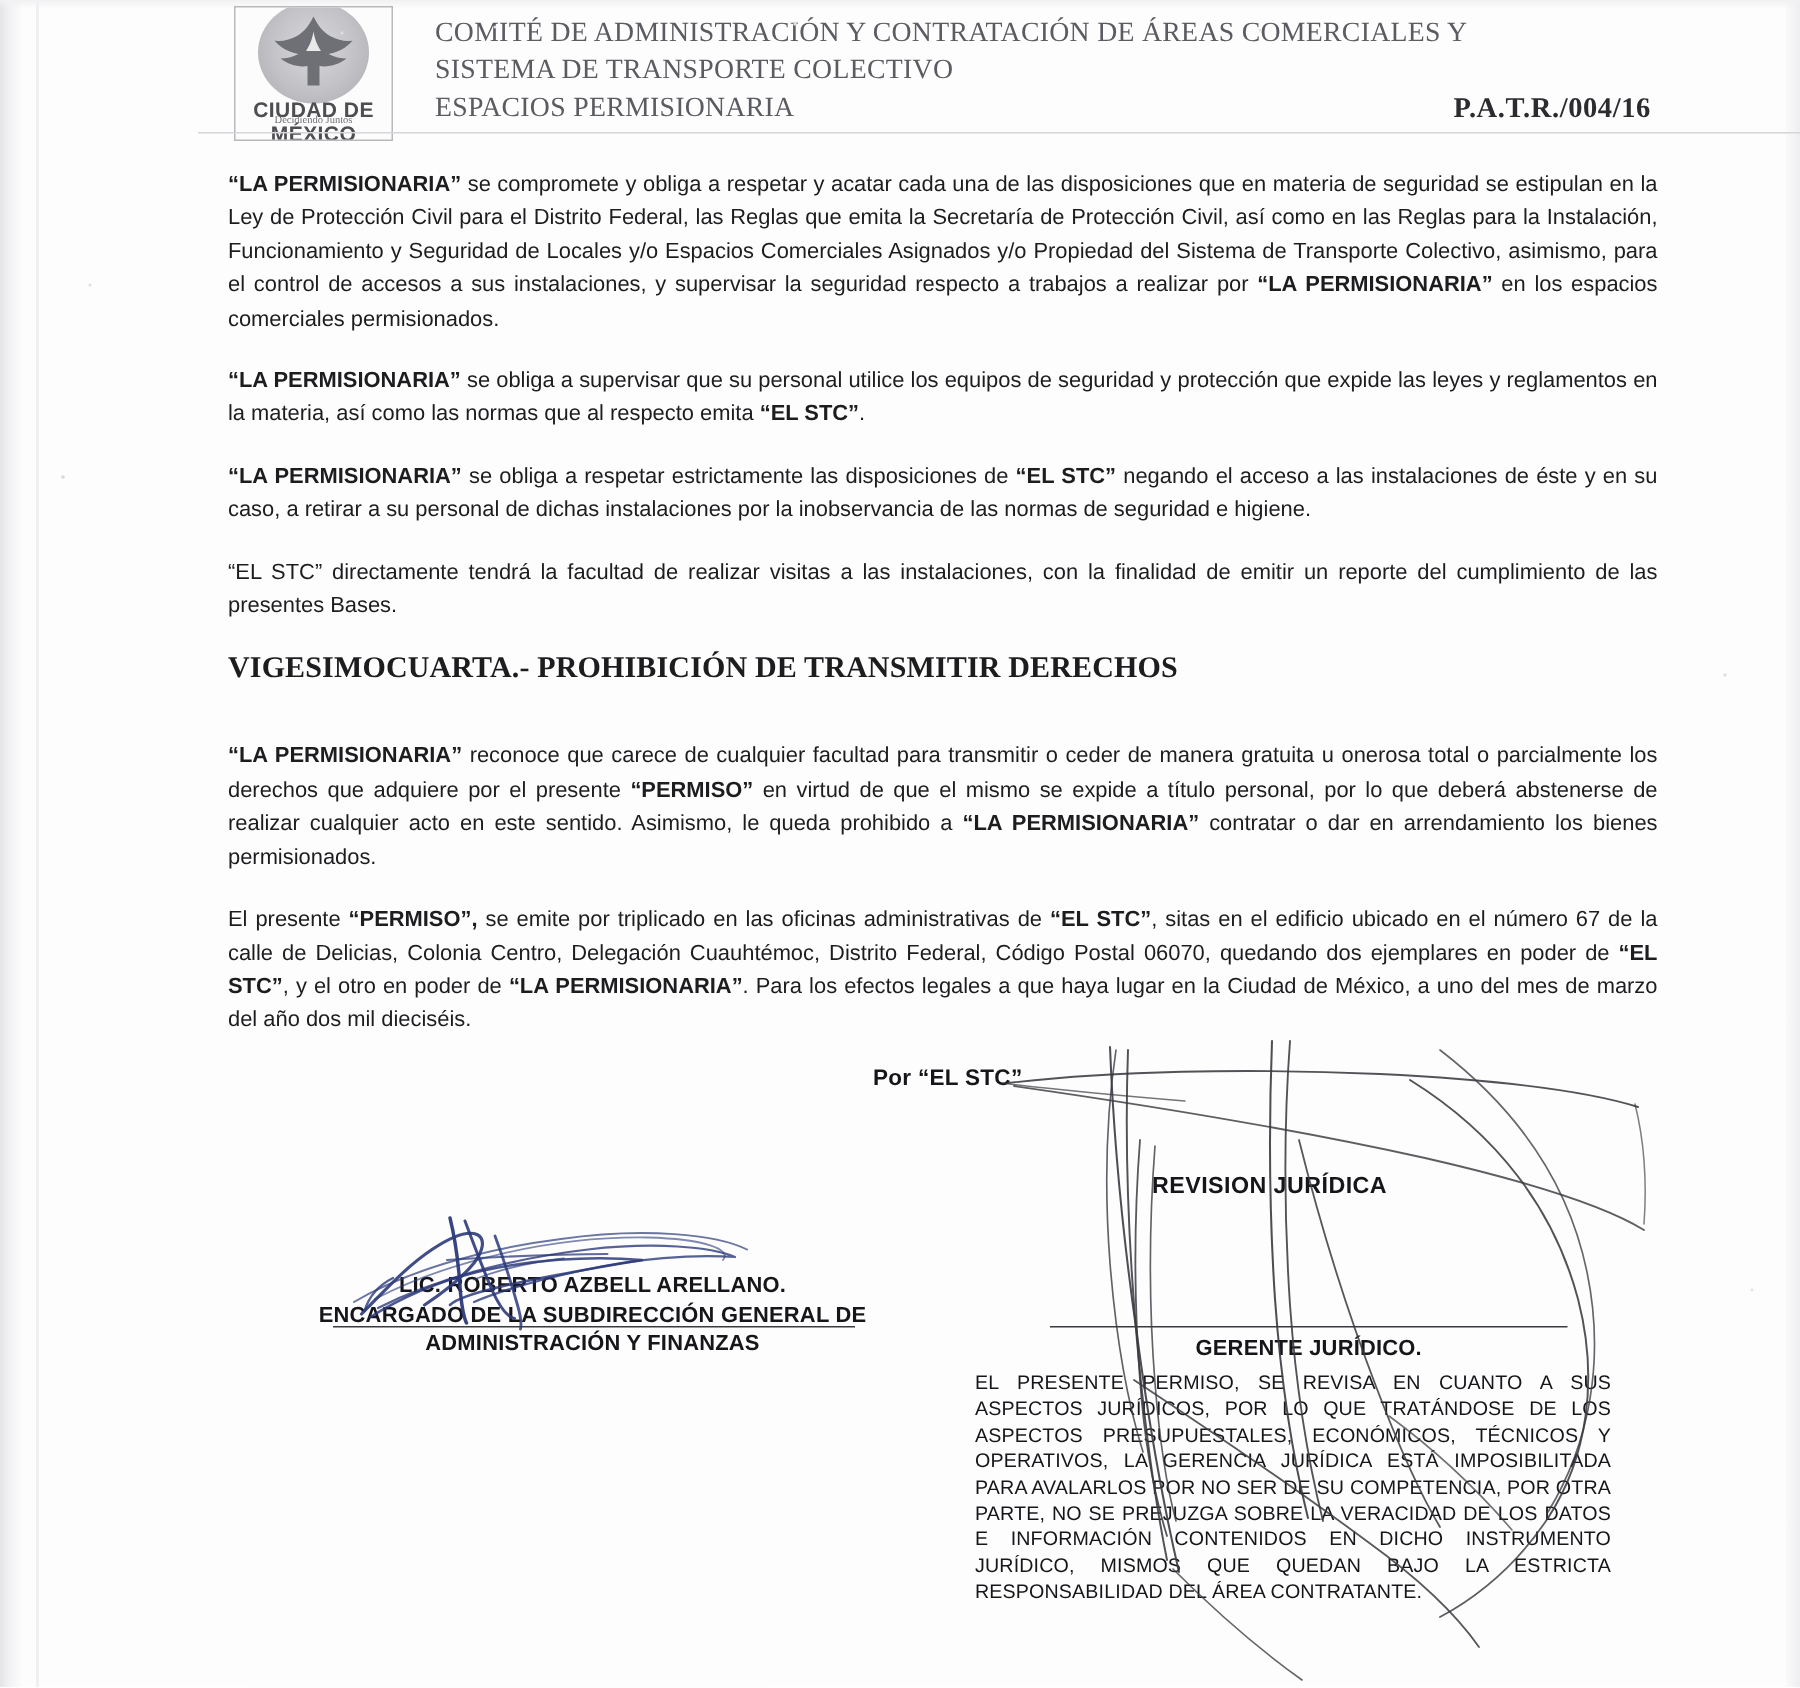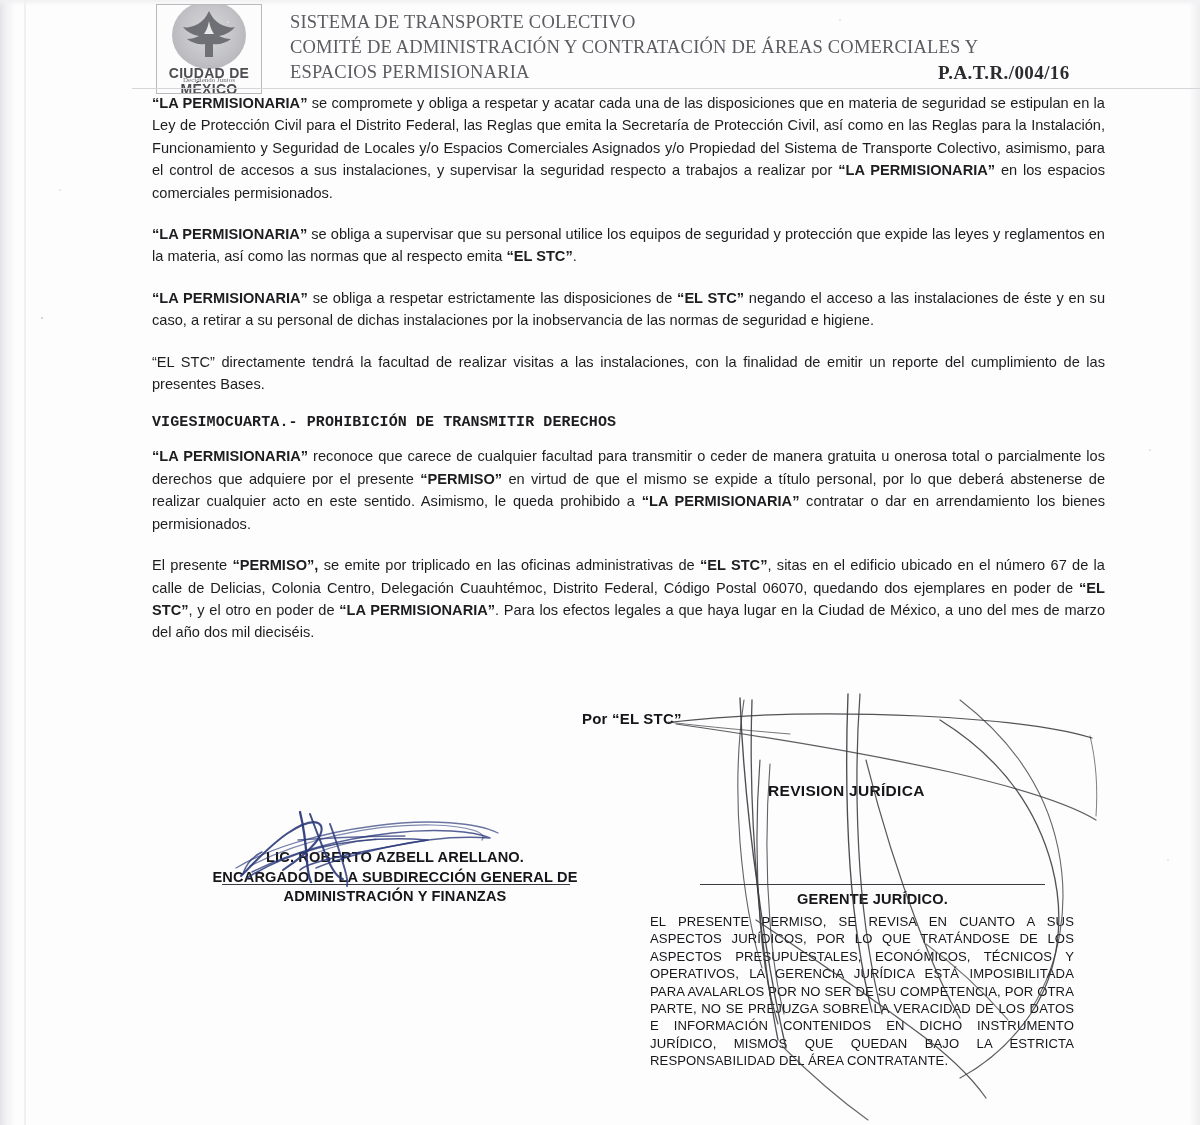--- a/index.html
+++ b/index.html
@@ -111,21 +111,21 @@
   .org-line {
     font-family: "Liberation Serif", serif;
     font-size: 18.5px;
     letter-spacing: 0.2px;
     color: #5b5b61;
     line-height: 25px;
     white-space: nowrap;
   }
   .doc-ref {
     position: absolute;
-    left: 786px;
+    left: 817px;
     top: 58px;
     font-family: "Liberation Serif", serif;
     font-size: 19px;
     font-weight: bold;
     color: #2c2c30;
     letter-spacing: 0.4px;
     text-align: center;
   }
   .header-rule {
     position: absolute;
@@ -133,37 +133,37 @@
     top: 88px;
     width: 1068px;
     height: 1px;
     background: #d6d6da;
   }
 
   
   .body-area {
     position: absolute;
     left: 152px;
-    top: 92px;
+    top: 112px;
     width: 953px;
   }
   p.para {
     margin: 0 0 19px 0;
     font-family: "Liberation Sans", sans-serif;
     font-size: 14.6px;
     line-height: 22.4px;
     color: #1d1d20;
     text-align: justify;
     text-justify: inter-word;
   }
   p.para b { font-weight: bold; }
   h2.section-heading {
-    margin: 6px 0 14px 0;
-    font-family: Liberation Mono, monospace;
-    font-size: 15px;
+    margin: 6px 0 36px 0;
+    font-family: Liberation Serif, serif;
+    font-size: 20px;
     font-weight: bold;
     color: #1d1d20;
     letter-spacing: 0.1px;
   }
   .por-el-stc {
     position: absolute;
     left: 582px;
     top: 710px;
     font-size: 15px;
     font-weight: bold;
@@ -239,22 +239,22 @@
         <svg class="logo-eagle" width="62" height="54" viewBox="0 0 62 54">
           <path d="M31 4 C28 10 25 14 20 17 C14 20 9 21 5 20 C9 25 15 28 21 29 C17 31 13 32 9 32 C14 36 21 38 27 37 L27 50 L35 50 L35 37 C41 38 48 36 53 32 C49 32 45 31 41 29 C47 28 53 25 57 20 C53 21 48 20 42 17 C37 14 34 10 31 4 Z" fill="#6f6f76"></path>
           <path d="M31 14 C30 20 28 24 26 27 L36 27 C34 24 32 20 31 14 Z" fill="#ffffff" opacity="0.85"></path>
         </svg>
         <div class="logo-text1">CIUDAD DE MÉXICO</div>
         <div class="logo-text2">Decidiendo Juntos</div>
       </div>
     </div>
 
     <div class="org-lines">
+      <div class="org-line">COMITÉ DE ADMINISTRACIÓN Y CONTRATACIÓN DE ÁREAS COMERCIALES Y</div>
       <div class="org-line">SISTEMA DE TRANSPORTE COLECTIVO</div>
-      <div class="org-line">COMITÉ DE ADMINISTRACIÓN Y CONTRATACIÓN DE ÁREAS COMERCIALES Y</div>
       <div class="org-line">ESPACIOS PERMISIONARIA</div>
     </div>
 
     <div class="doc-ref">P.A.T.R./004/16</div>
   </div>
   <div class="header-rule"></div>
 
   <div class="body-area">
 
     <p class="para"><b>“LA PERMISIONARIA”</b><span> se compromete y obliga a respetar y acatar cada una de las disposiciones que en materia de seguridad se estipulan en la Ley de Protección Civil para el Distrito Federal, las Reglas que emita la Secretaría de Protección Civil, así como en las Reglas para la Instalación, Funcionamiento y Seguridad de Locales y/o Espacios Comerciales Asignados y/o Propiedad del Sistema de Transporte Colectivo, asimismo, para el control de accesos a sus instalaciones, y supervisar la seguridad respecto a trabajos a realizar por </span><b>“LA PERMISIONARIA”</b><span> en los espacios comerciales permisionados.</span></p>

